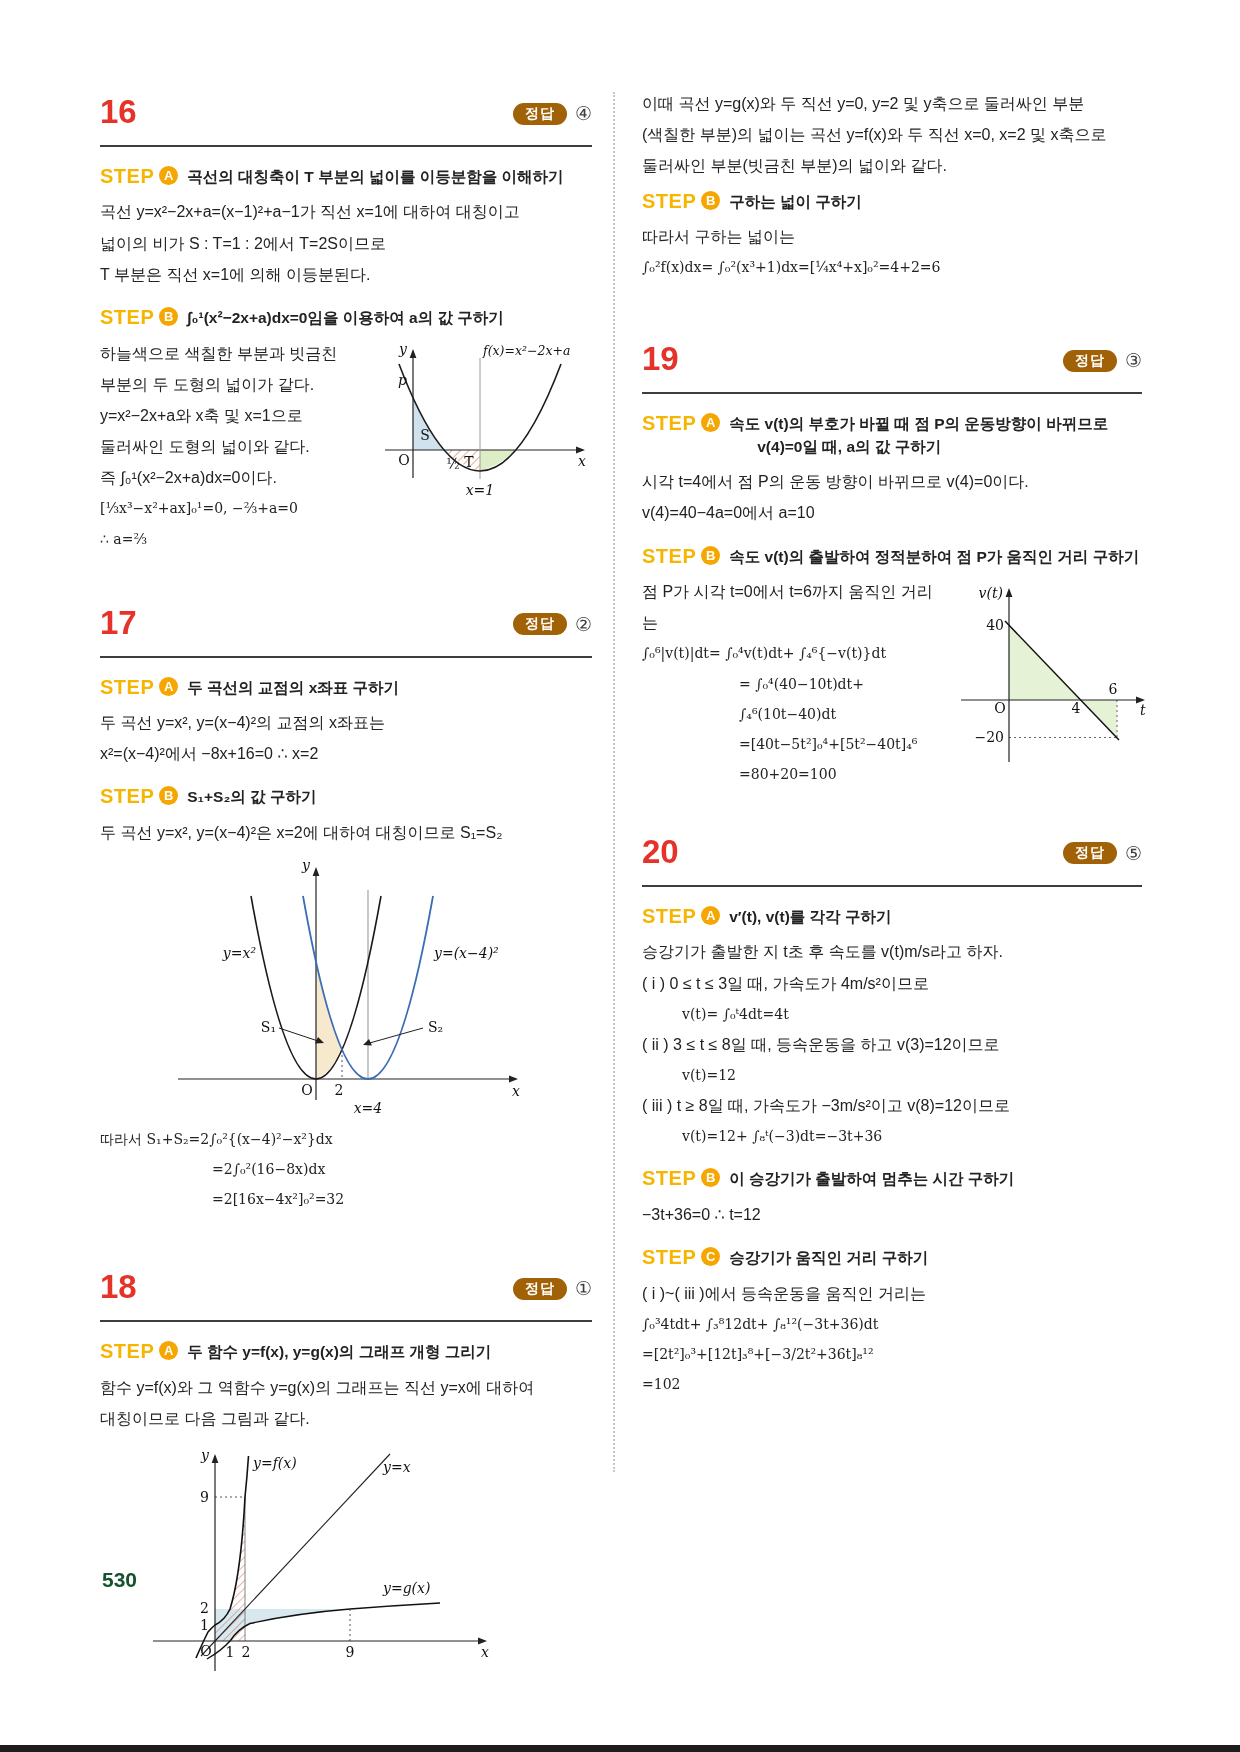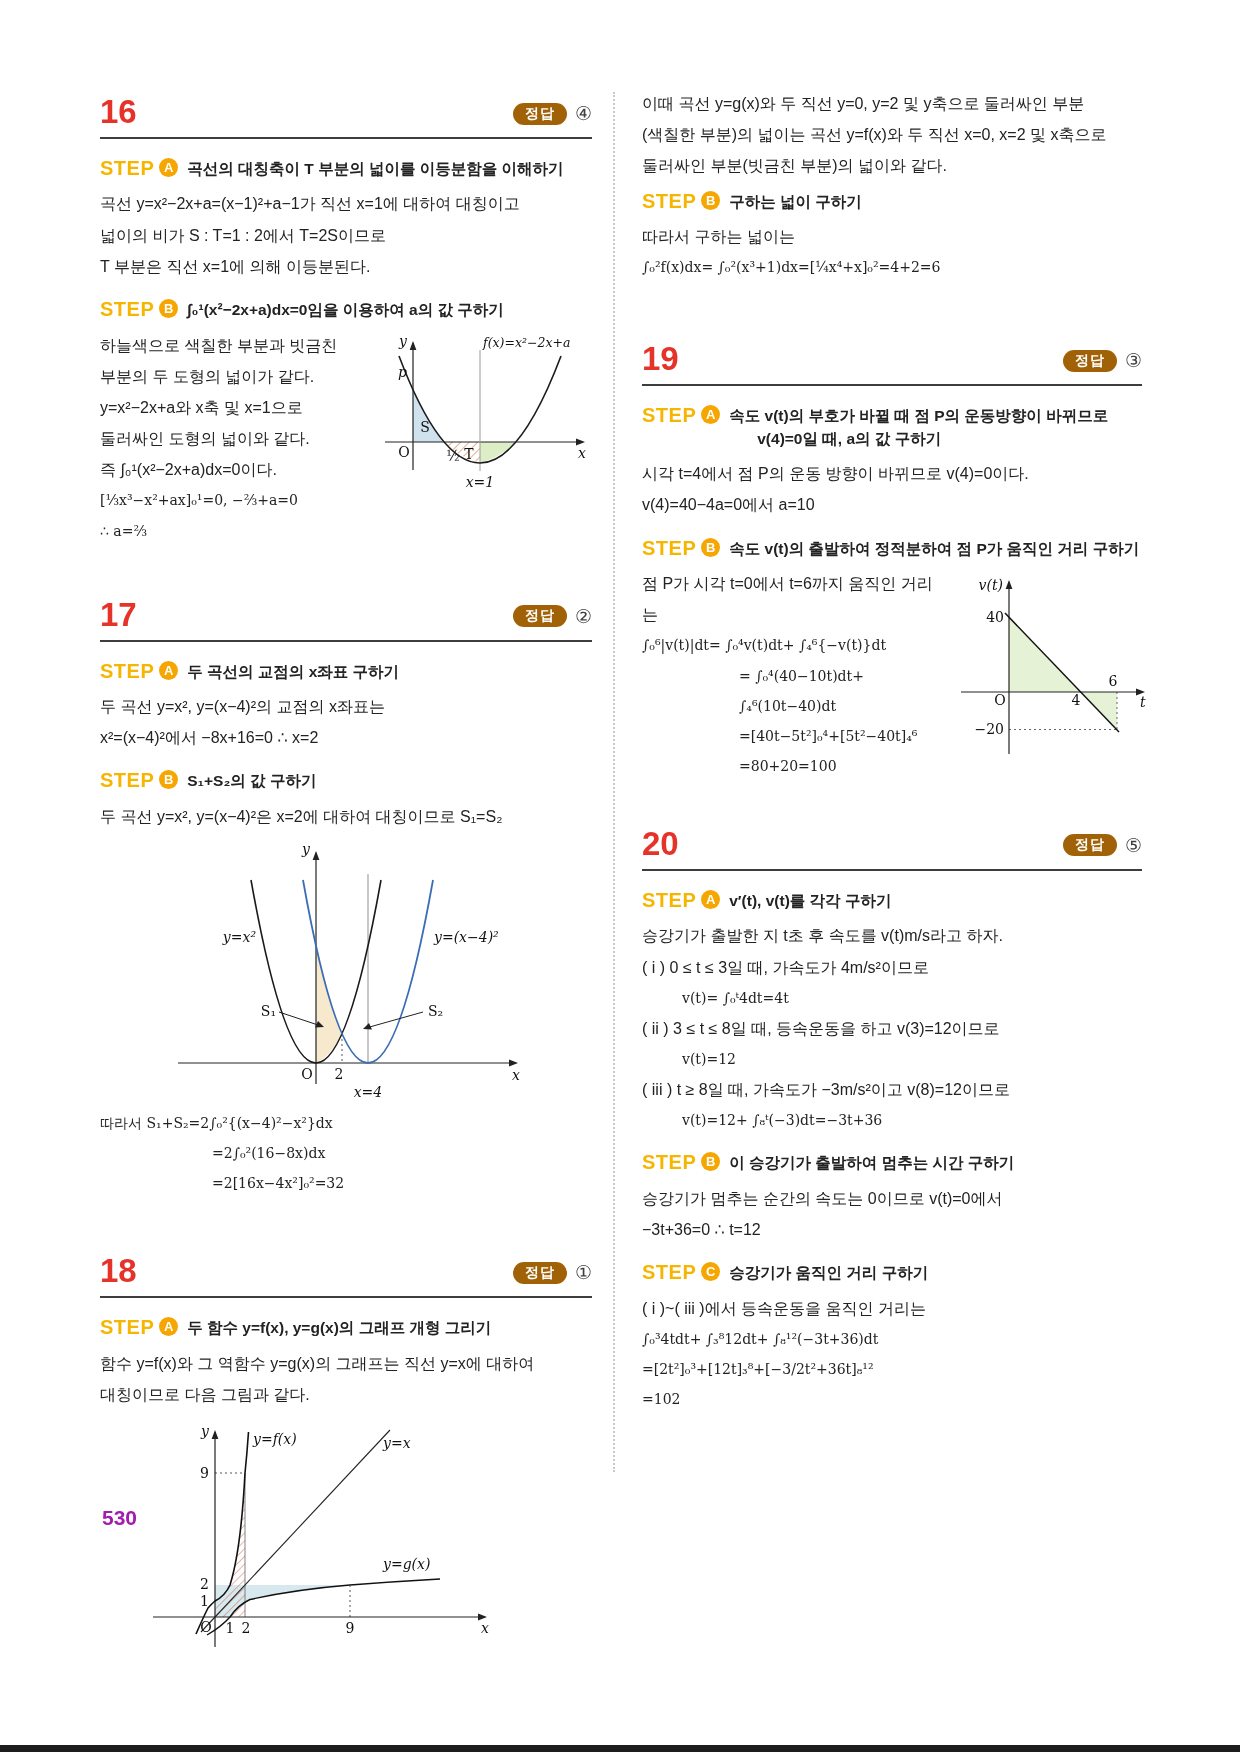--- a/index.html
+++ b/index.html
@@ -6,25 +6,25 @@
   body{
     width:1240px;height:1752px;position:relative;background:#ffffff;
     font-family:"Liberation Sans",sans-serif;color:#222;
     -webkit-font-smoothing:antialiased;
   }
   .col{position:absolute;}
   .col-left{left:100px;top:95px;width:492px;}
   .col-right{left:642px;top:88px;width:500px;}
   .divider{position:absolute;left:613px;top:92px;height:1380px;border-left:2px dotted #c9c9c9;}
   .bottom-bar{position:absolute;left:0;bottom:0;width:100%;height:7px;background:#1d1d1d;}
-  .page-num{position:absolute;left:102px;top:1506px;font-size:21px;font-weight:bold;color:#a21caf;}
+  .page-num{position:absolute;left:102px;top:1568px;font-size:21px;font-weight:bold;color:#14532d;}
 
   .prob{margin-bottom:40px;}
   .prob-head{display:flex;justify-content:space-between;align-items:flex-end;
-    border-bottom:2px solid #3d3d3d;padding-bottom:9px;margin-bottom:18px;}
+    border-bottom:2px solid #3d3d3d;padding-bottom:17px;margin-bottom:18px;}
   .prob-num{color:#e5332a;font-size:33px;font-weight:bold;line-height:1;}
   .head-right{display:flex;align-items:center;padding-bottom:3px;}
   .ans-pill{background:#a16207;color:#ffffff;font-size:14px;font-weight:bold;
     padding:2px 12px;border-radius:11px;letter-spacing:1px;}
   .ans-num{font-size:19px;color:#3f3f3f;margin-left:8px;}
 
   .step{display:flex;align-items:flex-start;margin:16px 0 8px 0;}
   .step-word{color:#f5b500;font-weight:bold;font-size:20px;letter-spacing:.5px;flex:none;}
   .step-circle{background:#f5a600;color:#fff;width:19px;height:19px;border-radius:50%;
     font-size:13px;font-weight:bold;display:inline-flex;align-items:center;justify-content:center;
@@ -296,21 +296,20 @@
     <div class="line math ind-v">v(t)= ∫₀ᵗ4dt=4t</div>
     <div class="line">( ii ) 3 ≤ t ≤ 8일 때, 등속운동을 하고 v(3)=12이므로</div>
     <div class="line math ind-v">v(t)=12</div>
     <div class="line">( iii ) t ≥ 8일 때, 가속도가 −3m/s²이고 v(8)=12이므로</div>
     <div class="line math ind-v">v(t)=12+ ∫₈ᵗ(−3)dt=−3t+36</div>
     <div class="step">
       <span class="step-word">STEP</span>
       <span class="step-circle">B</span>
       <span class="step-title">이 승강기가 출발하여 멈추는 시간 구하기</span>
     </div>
-    <div class="line">승강기가 멈추는 순간의 속도는 0이므로 v(t)=0에서</div>
     <div class="line">−3t+36=0    ∴ t=12</div>
     <div class="step">
       <span class="step-word">STEP</span>
       <span class="step-circle">C</span>
       <span class="step-title">승강기가 움직인 거리 구하기</span>
     </div>
     <div class="line">( i )~( iii )에서 등속운동을 움직인 거리는</div>
     <div class="line math">∫₀³4tdt+ ∫₃⁸12dt+ ∫₈¹²(−3t+36)dt</div>
     <div class="line math">=[2t²]₀³+[12t]₃⁸+[−3/2t²+36t]₈¹²</div>
     <div class="line math">=102</div>

